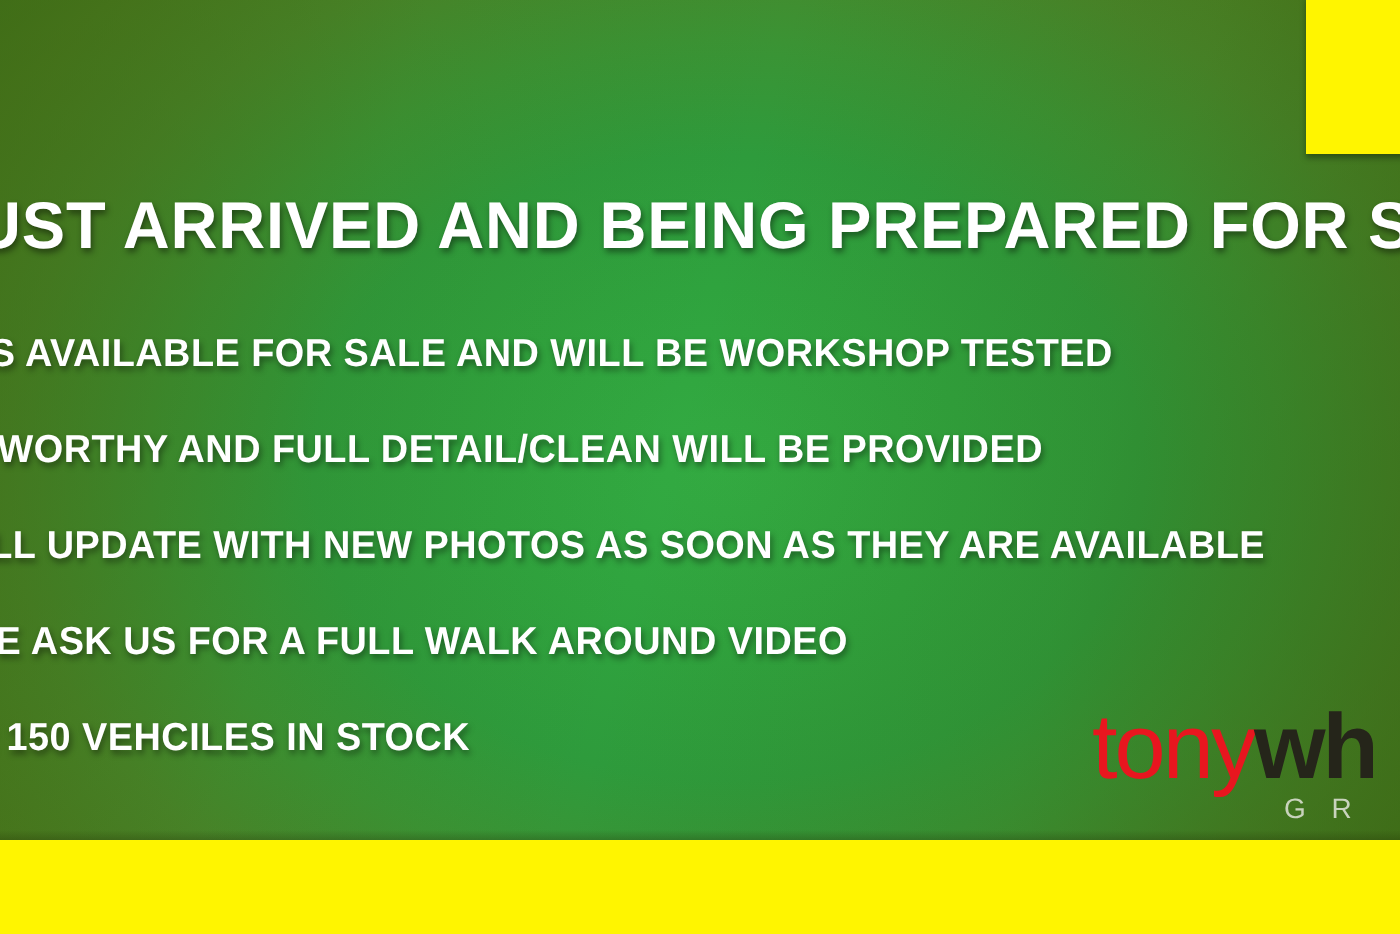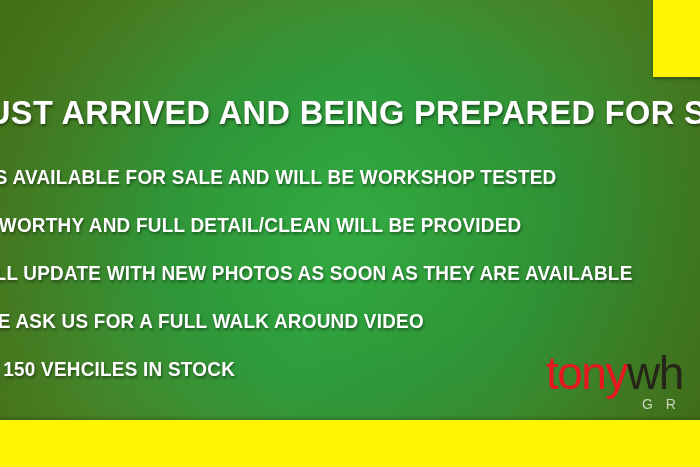--- a/index.html
+++ b/index.html
@@ -116,20 +116,21 @@
     line-height: 46px;
     font-weight: 400;
     letter-spacing: -1.5px;
     white-space: nowrap;
   }
   #logo-tony {
     color: #e8161f;
   }
   #logo-white {
     color: #25251a;
+    font-weight: bold;
   }
   #logo-sub {
     margin-top: 1px;
     margin-left: 96px;
     font-size: 14px;
     line-height: 15px;
     letter-spacing: 4.5px;
     color: #c9d3bd;
     white-space: nowrap;
   }

